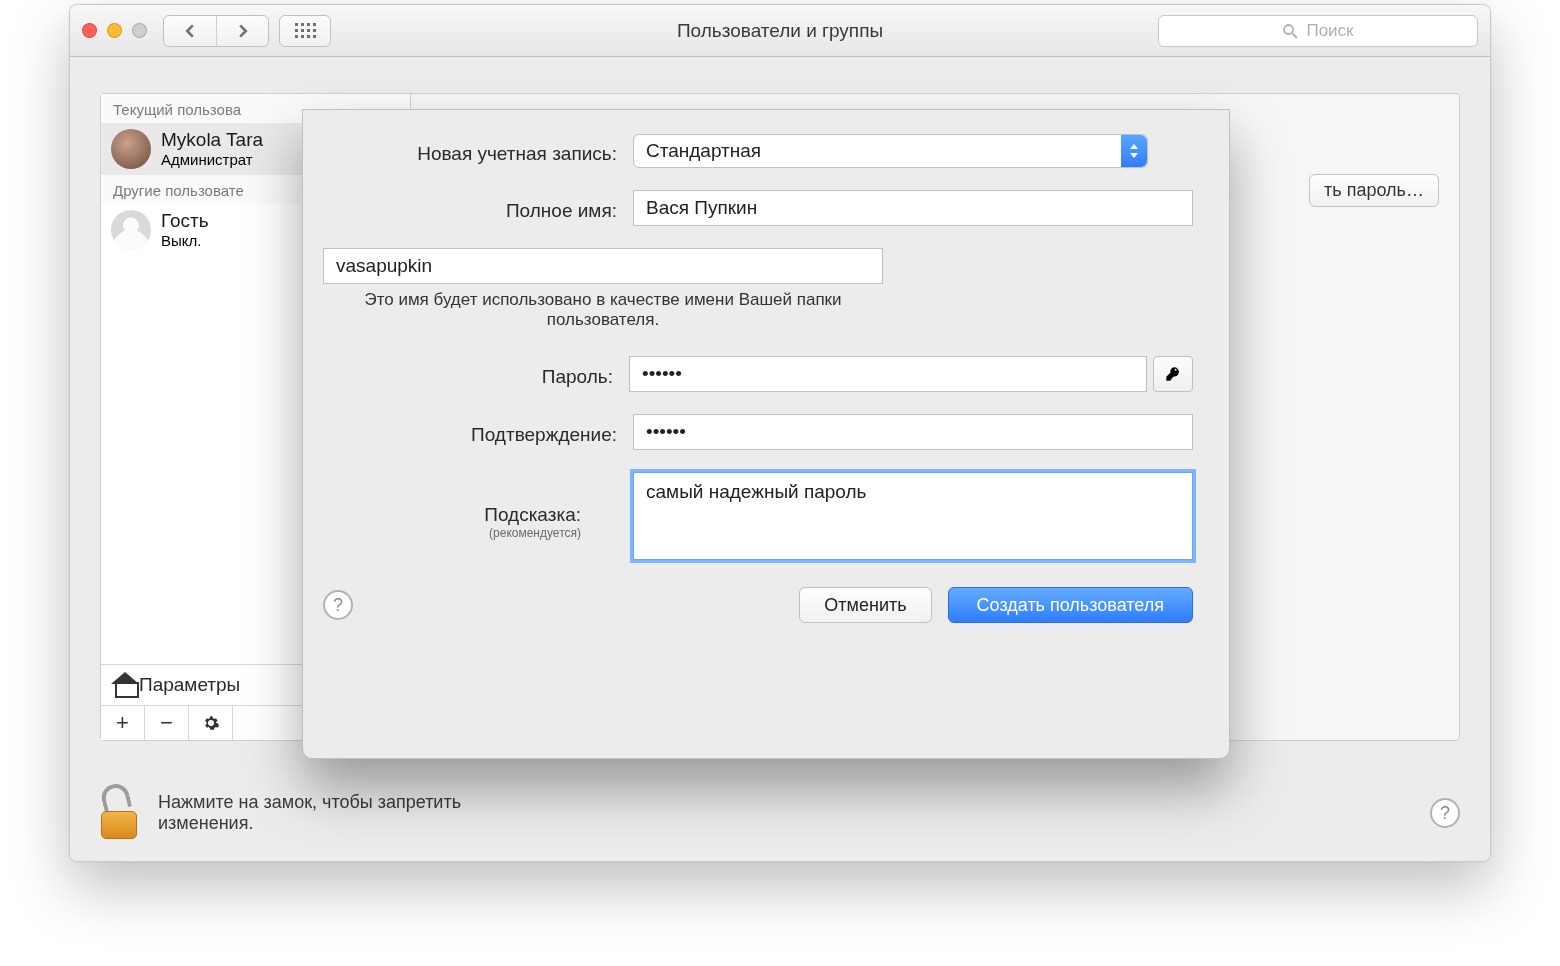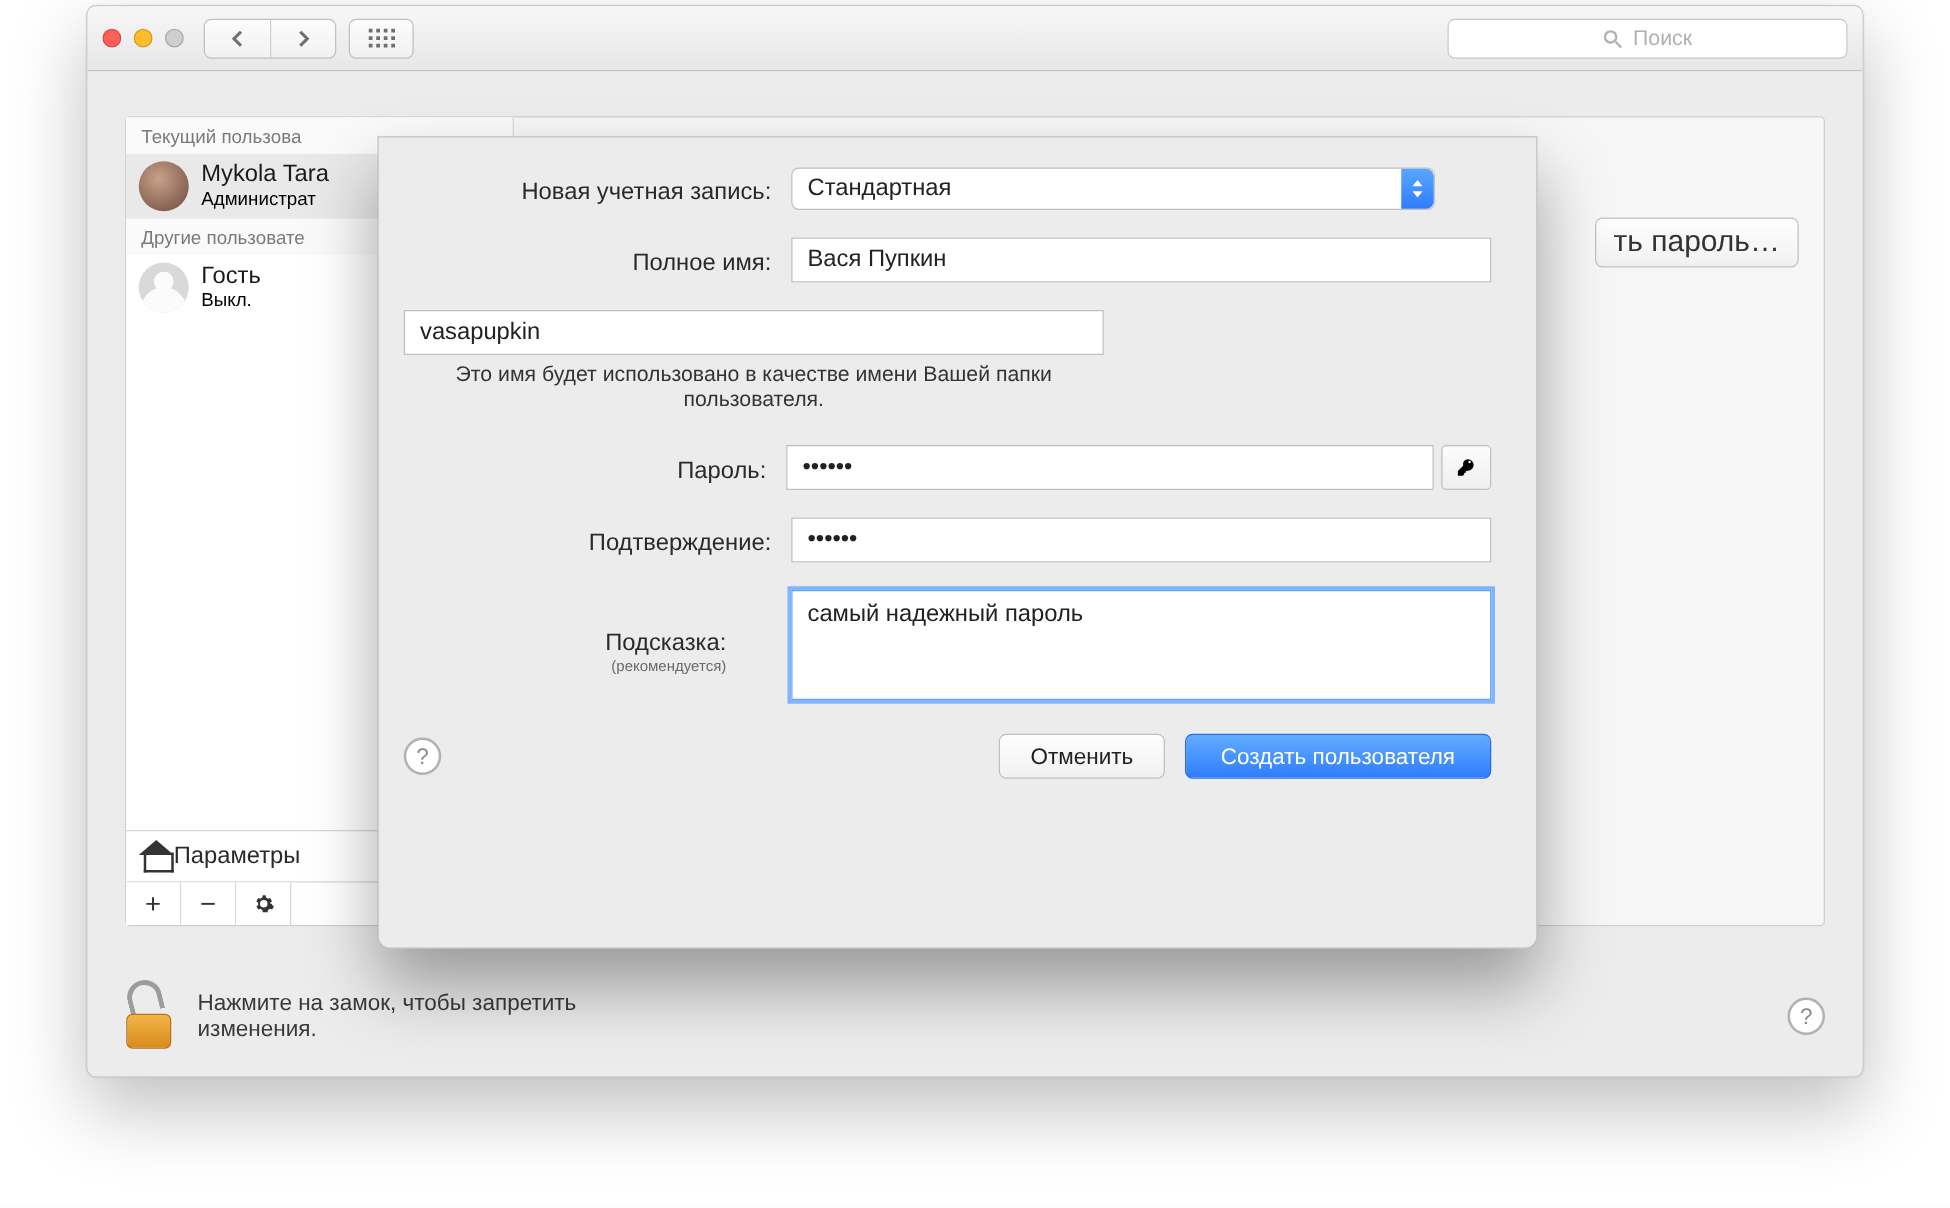--- a/index.html
+++ b/index.html
@@ -125,21 +125,21 @@
   .side-tools button{
     width:44px; background:#fff; border:0; border-right:1px solid #d7d7d7;
     font-size:22px; color:#333; display:flex;align-items:center;justify-content:center;
   }
 
   
   .rightbtn{
     position:absolute; right:20px; top:80px;
     background:linear-gradient(#fefefe,#f1f1f1);
     border:1px solid #c2c2c2; border-radius:6px;
-    padding:5px 14px; font-size:24px; color:#333;
+    padding:5px 14px; font-size:18px; color:#333;
   }
 
   
   .lockrow{
     position:absolute; left:28px; bottom:22px; right:30px;
     display:flex; align-items:center; gap:18px; color:#3a3a3a; font-size:18px;
   }
   .lockrow .padlock{width:42px;height:52px;position:relative;}
   .lockrow .padlock .body{position:absolute;left:3px;bottom:0;width:36px;height:28px;border-radius:5px;background:linear-gradient(#f2b54a,#d98a1a);border:1px solid #b8741b;}
   .lockrow .padlock .shackle{position:absolute;left:7px;top:0;width:28px;height:26px;border:4px solid #9c9c9c;border-bottom:0;border-radius:14px 14px 0 0;transform:rotate(-14deg);transform-origin:left bottom;}
@@ -249,20 +249,21 @@
           <i></i>
           <i></i>
           <i></i>
           <i></i>
           <i></i>
           <i></i>
           <i></i>
           <i></i>
       </span>
     </div>
+    <div class="title">Пользователи и группы</div>
     <div class="searchbox">
       <svg viewBox="0 0 16 16">
           <circle cx="6.5" cy="6.5" r="4.5" fill="none" stroke="#b0b0b0" stroke-width="1.8"></circle>
           <line x1="10.5" y1="10.5" x2="15" y2="15" stroke="#b0b0b0" stroke-width="1.8"></line>
         </svg>
       <span>Поиск</span>
     </div>
   </div>
 
   <div class="body">

